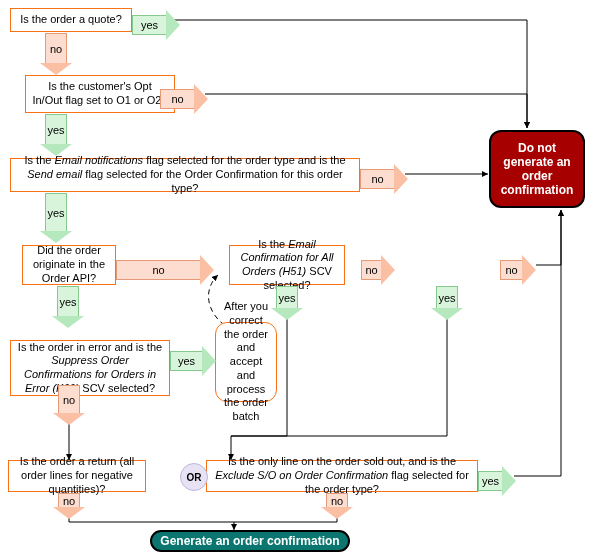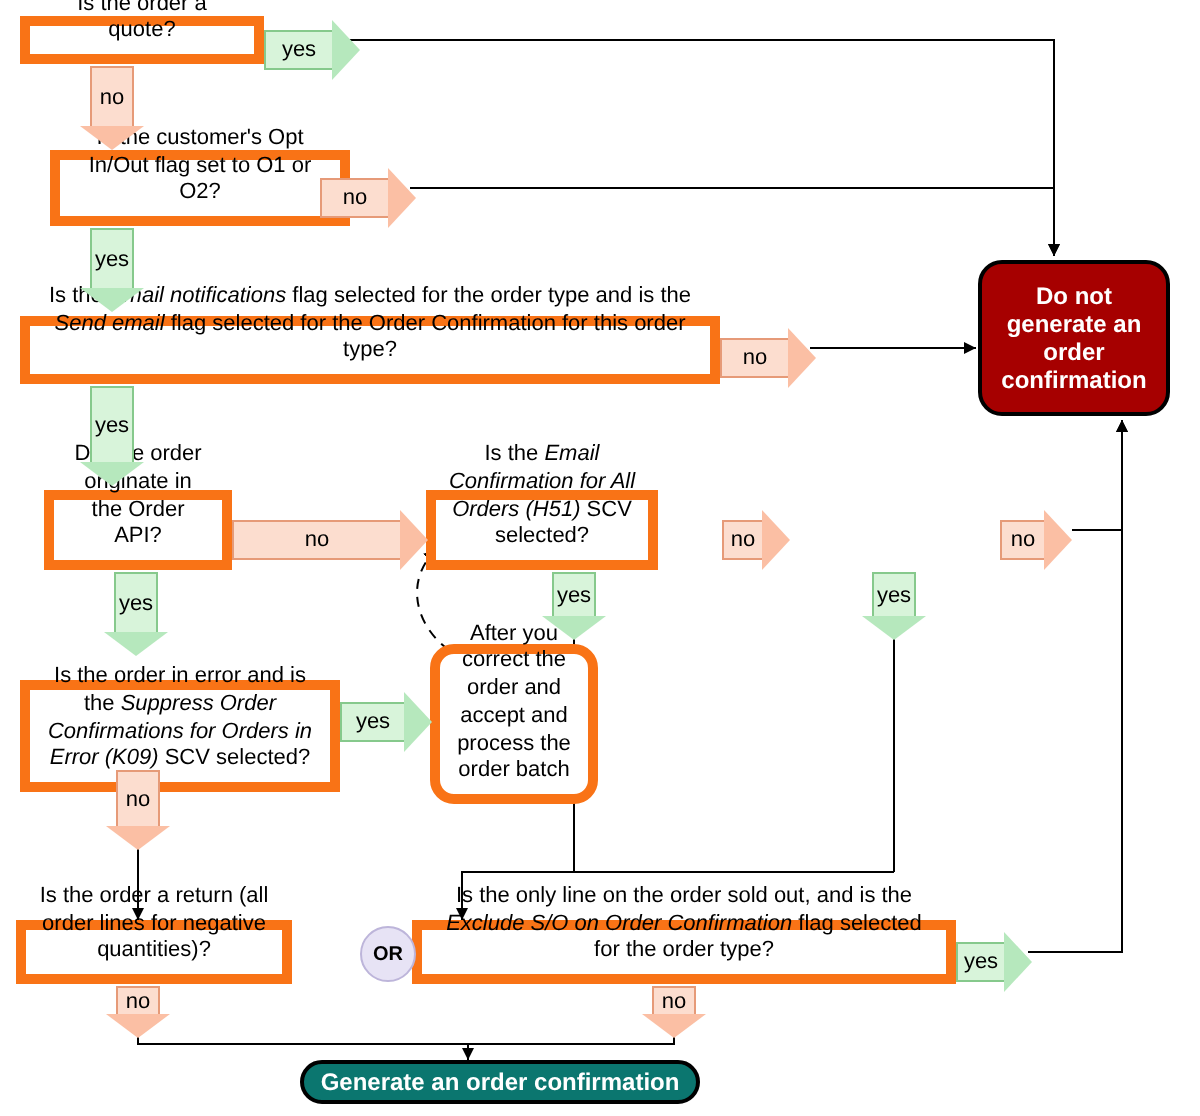--- a/index.html
+++ b/index.html
@@ -1,17 +1,17 @@
 <!DOCTYPE html>
 <html><head>
 <meta charset="utf-8">
 <style>
   html,body{margin:0;padding:0;font-family:"Helvetica Neue",Arial,sans-serif}
   #stage{position:relative;width:600px;height:558px;background:#fff}
-  .box{position:absolute;border:5px solid #f97316;background:#fff;font-size:11px;line-height:1.25;text-align:center;display:flex;align-items:flex-end;justify-content:center;padding:4px 6px;box-sizing:border-box}
+  .box{position:absolute;border:1px solid #f97316;background:#fff;font-size:11px;line-height:1.25;text-align:center;display:flex;align-items:center;justify-content:center;padding:4px 6px;box-sizing:border-box}
   .box em{font-style:italic}
   .terminal{border:2px solid #000;border-radius:12px;color:#fff;font-weight:bold;font-size:12px;display:flex;align-items:center;justify-content:center;text-align:center;position:absolute;box-sizing:border-box;padding:6px}
   .stop{background:#a60000}
   .go{background:#0b766f}
   .or{position:absolute;width:26px;height:26px;border-radius:50%;background:#e7e3f5;border:1px solid #bdb5da;font-size:10px;font-weight:bold;display:flex;align-items:center;justify-content:center}
   .round{border-radius:12px}
   
   .barrow{position:absolute;display:flex;align-items:center}
   .barrow .shaft{height:20px;box-sizing:border-box;border-top:1px solid;border-bottom:1px solid;border-left:1px solid;display:flex;align-items:center;justify-content:center;font-size:11px}
   .barrow .head{width:0;height:0;border-top:15px solid transparent;border-bottom:15px solid transparent}
@@ -67,27 +67,27 @@
     </div>
 <div class="box" style="left:25px;top:75px;width:150px;height:38px">
       <span>Is the customer's Opt In/Out flag set to O1 or O2?</span>
     </div>
 <div class="box" style="left:22px;top:245px;width:94px;height:40px">
       <span>Did the order originate in the Order API?</span>
     </div>
 <div class="box" style="left:10px;top:158px;width:350px;height:34px">
       <span>Is the <em>Email notifications</em> flag selected for the order type and is the <em>Send email</em> flag selected for the Order Confirmation for this order type?</span>
     </div>
-<div class="box" style="left:213px;top:245px;width:116px;height:40px">
+<div class="box" style="left:229px;top:245px;width:116px;height:40px">
       <span>Is the <em>Email Confirmation for All Orders (H51)</em> SCV selected?</span>
     </div>
 <div class="box" style="left:10px;top:340px;width:160px;height:56px">
       <span>Is the order in error and is the <em>Suppress Order Confirmations for Orders in Error (K09)</em> SCV selected?</span>
     </div>
-<div class="box round" style="left:215px;top:322px;width:84px;height:80px">
+<div class="box round" style="left:215px;top:322px;width:62px;height:80px">
       <span>After you correct the order and accept and process the order batch</span>
     </div>
 <div class="box" style="left:8px;top:460px;width:138px;height:32px">
       <span>Is the order a return (all order lines for negative quantities)?</span>
     </div>
 <div class="box" style="left:206px;top:460px;width:272px;height:32px">
       <span>Is the only line on the order sold out, and is the <em>Exclude S/O on Order Confirmation</em> flag selected for the order type?</span>
     </div>
 <div class="or" style="left:180px;top:463px">
       <span>OR</span>

